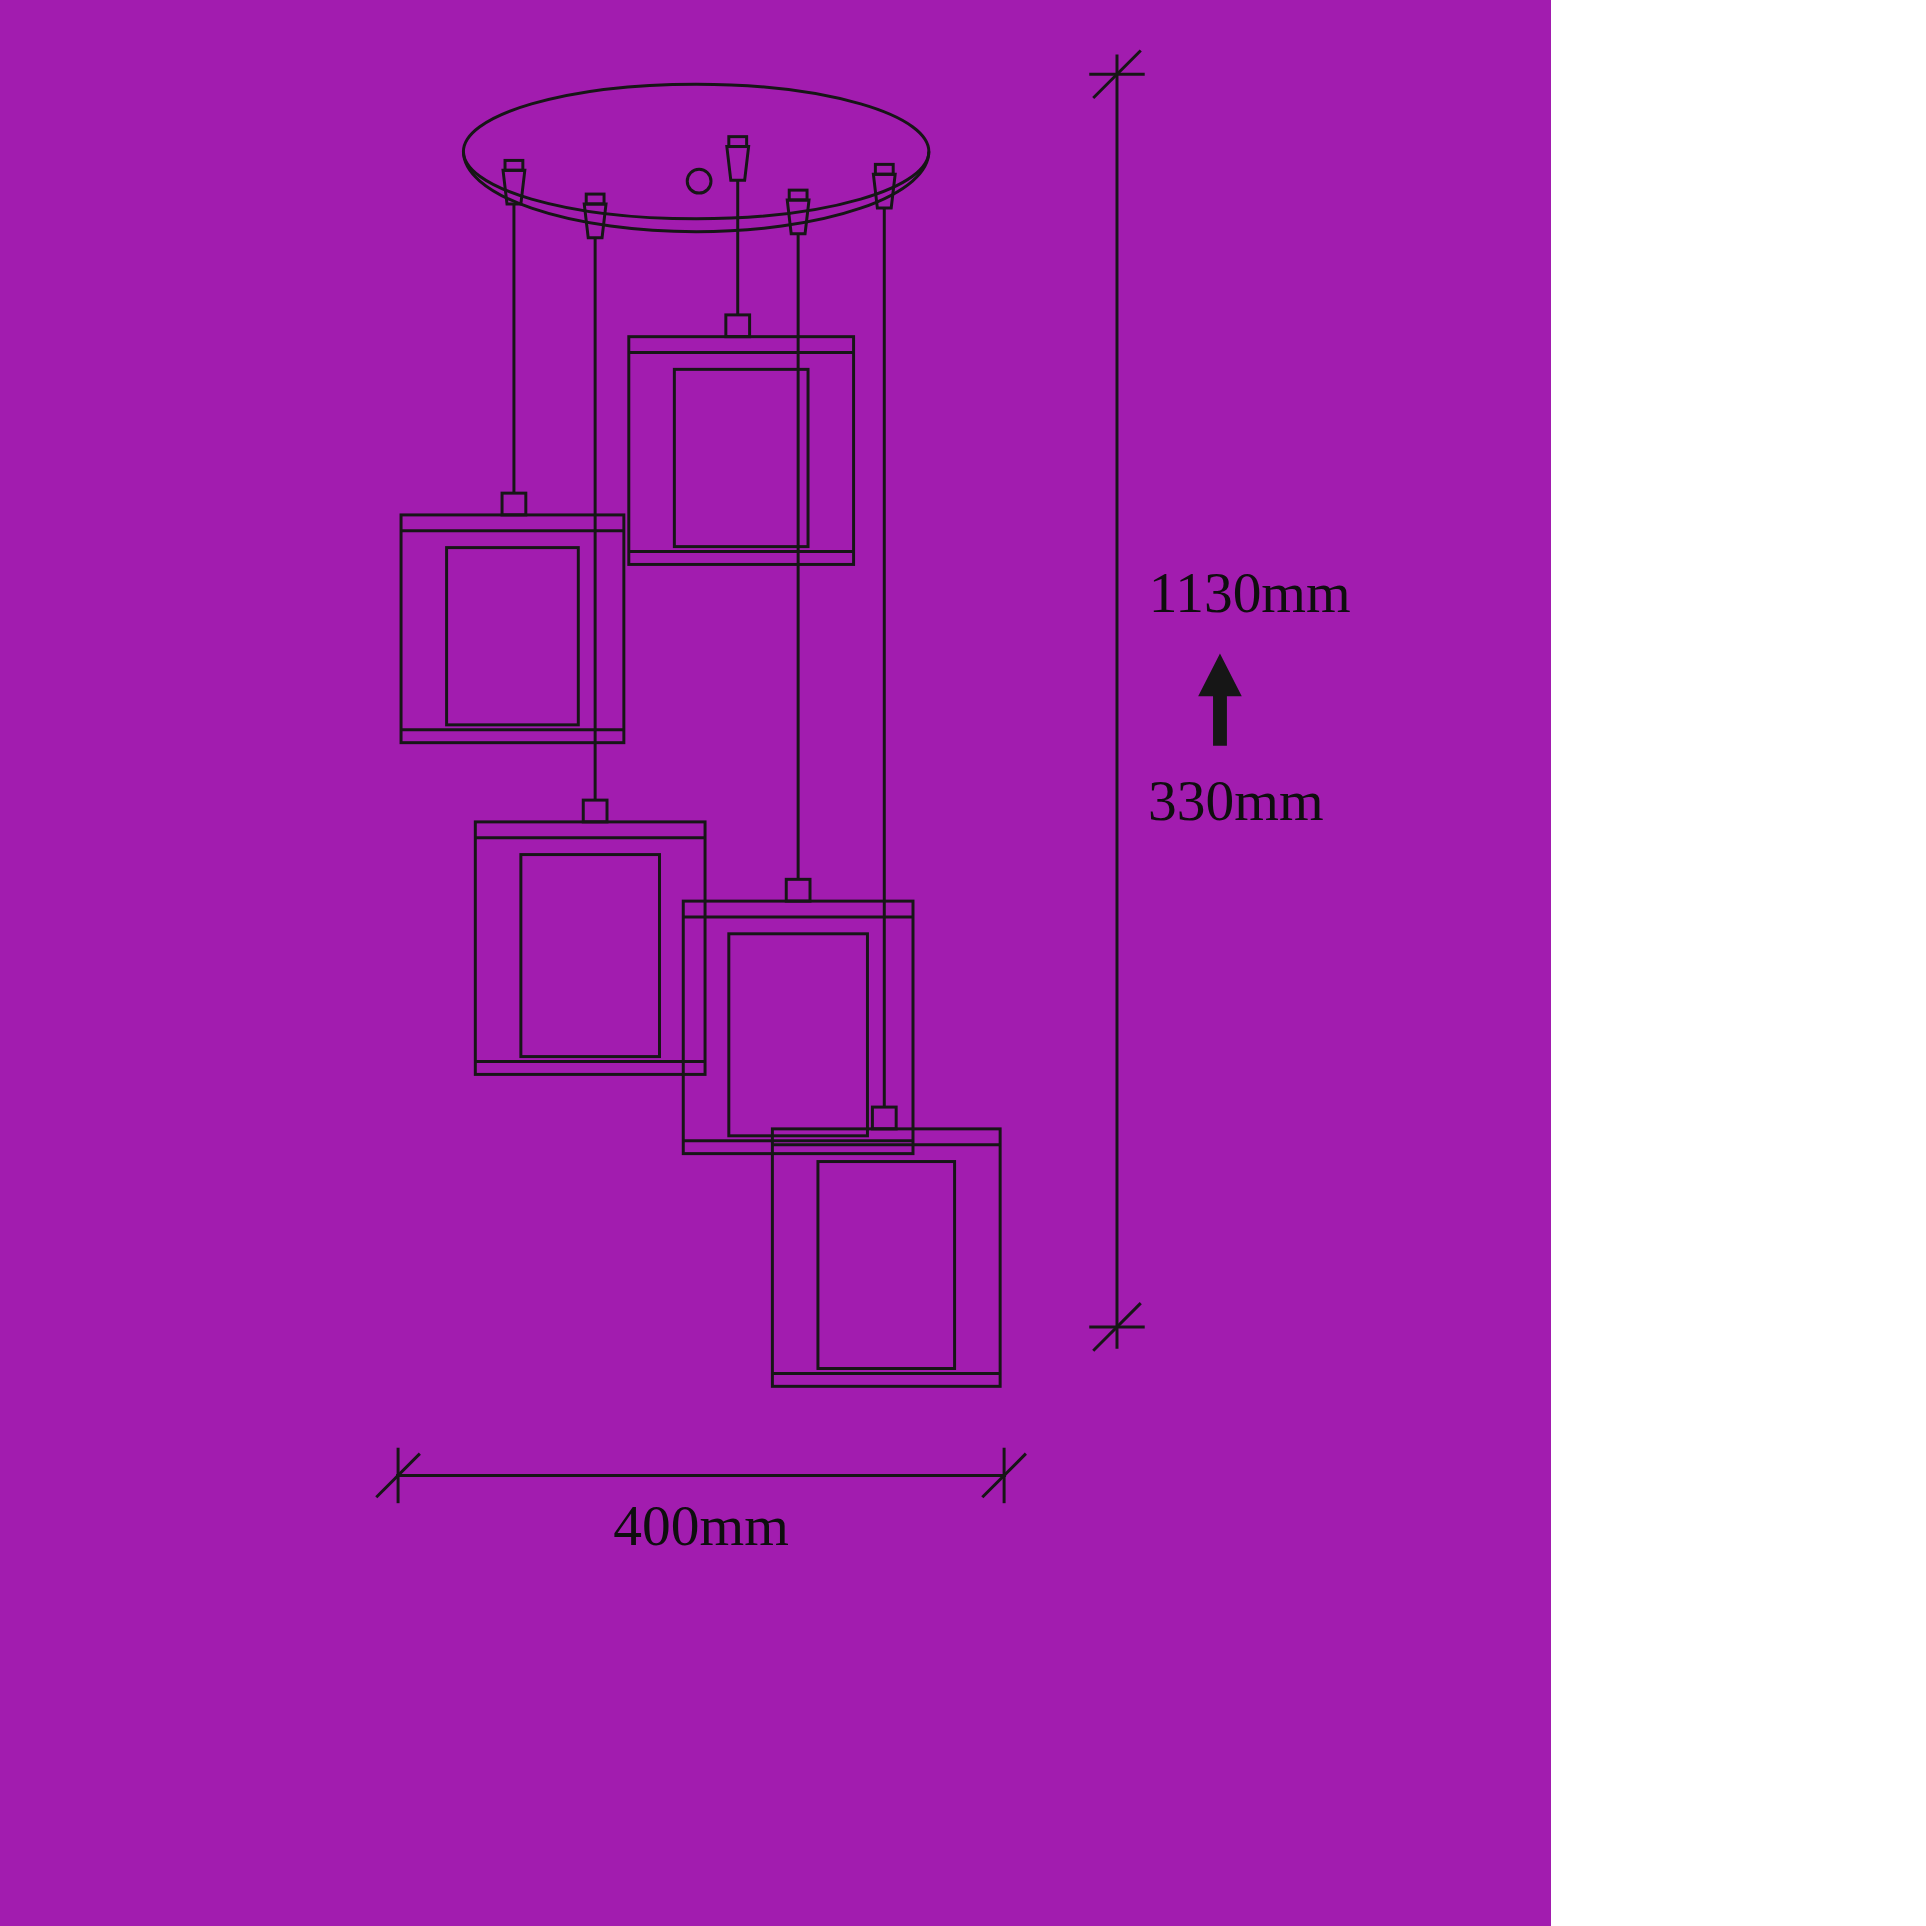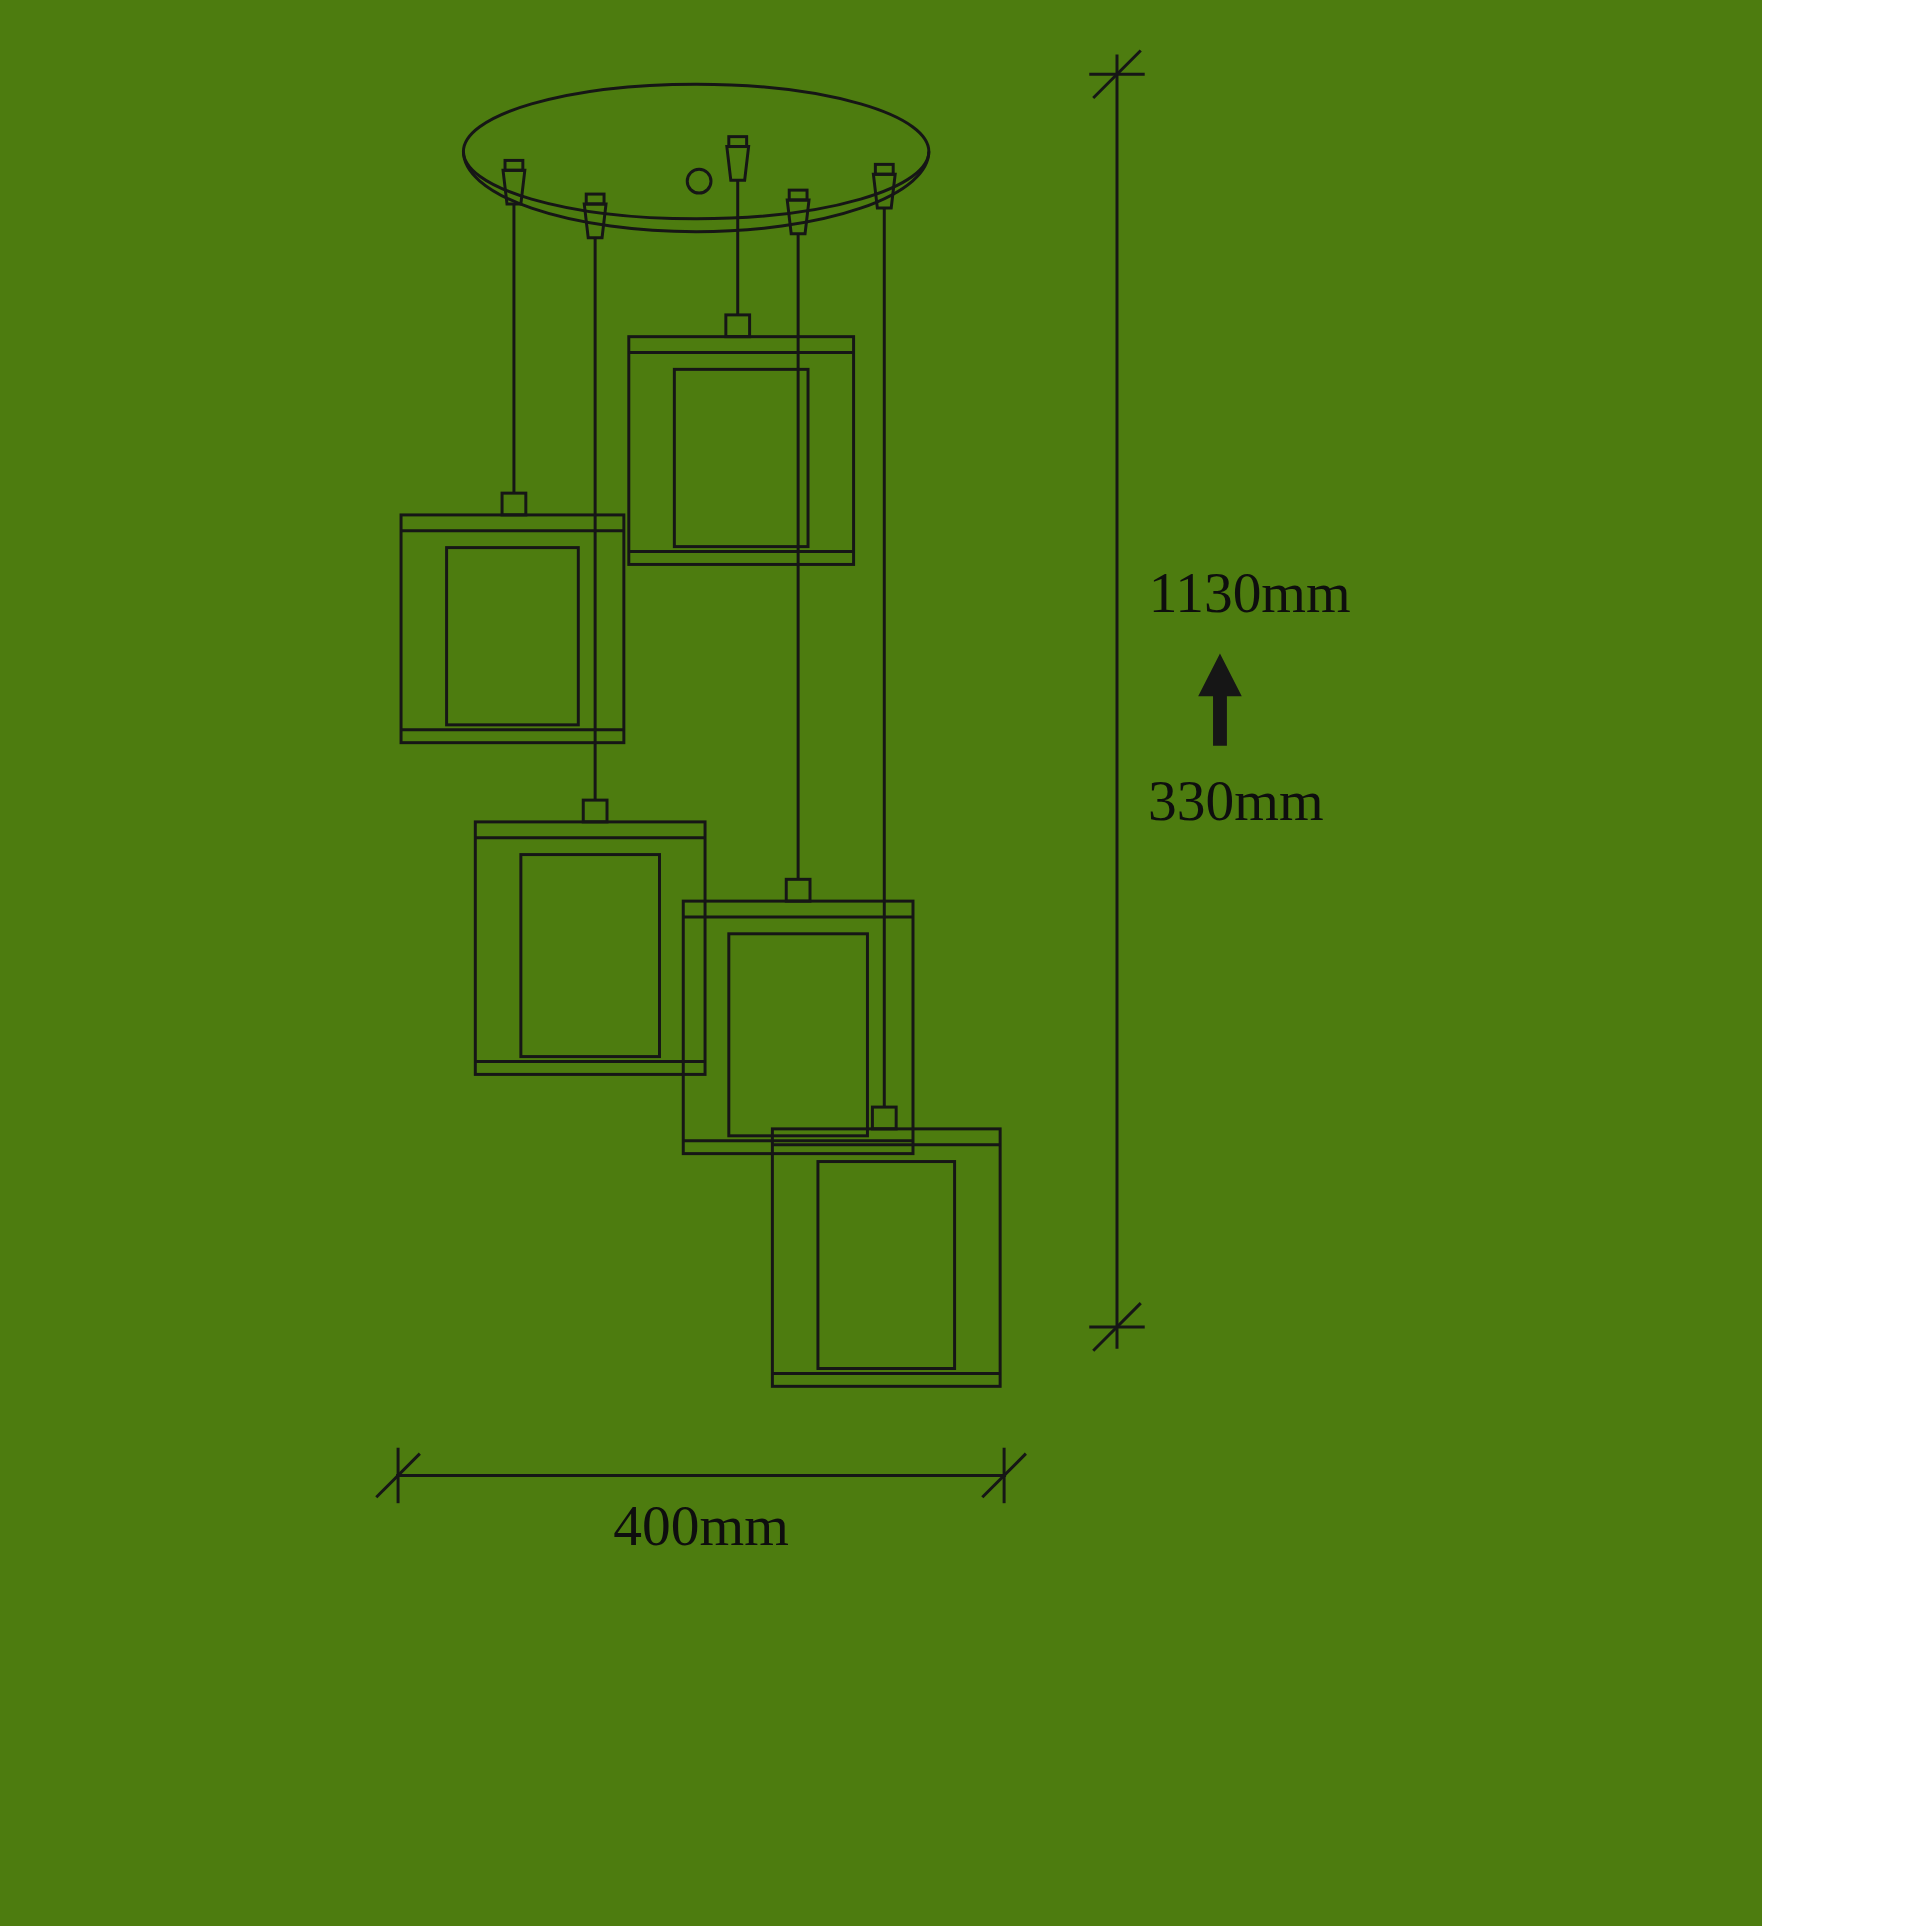--- a/index.html
+++ b/index.html
@@ -2,23 +2,23 @@
 <html><head>
 <meta charset="utf-8">
 <style>
   html, body {
     margin: 0;
     padding: 0;
     background: #ffffff;
   }
   .canvas {
     position: relative;
-    width: 1762px;
+    width: 1551px;
     height: 1927px;
-    background: #4d7c0f;
+    background: #a21caf;
     overflow: hidden;
   }
   svg {
     display: block;
     width: 1927px;
     height: 1927px;
   }
   .ln {
     stroke: #161616;
     stroke-width: 3;

